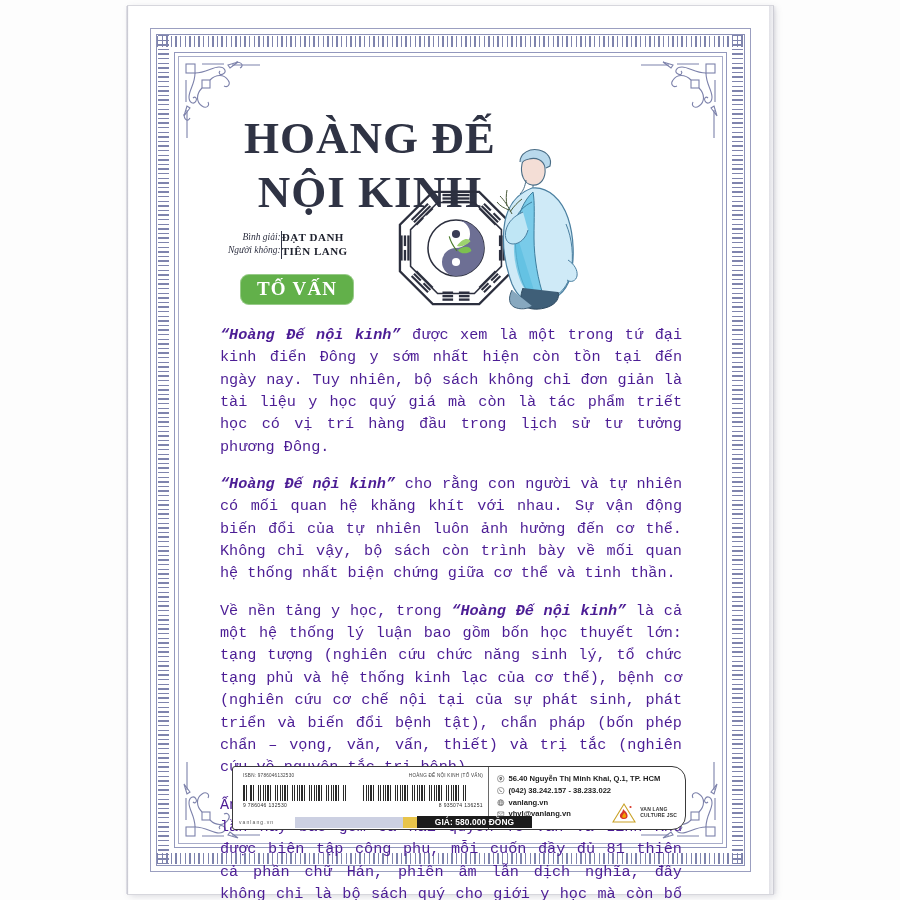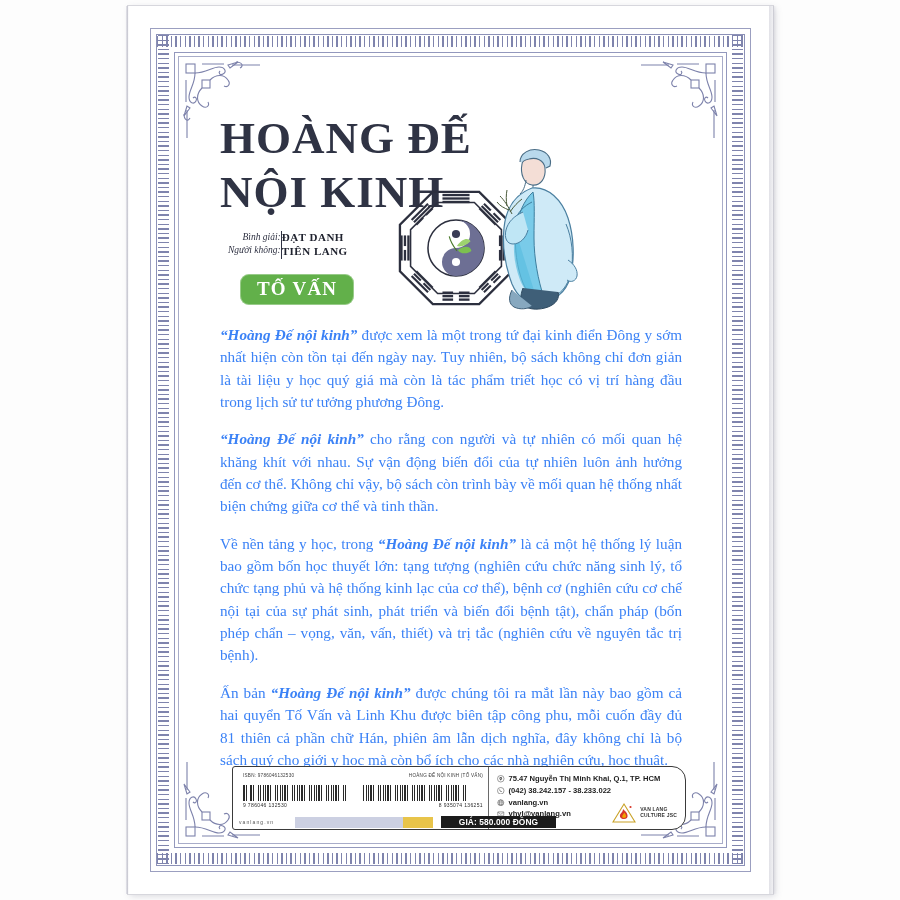--- a/index.html
+++ b/index.html
@@ -63,21 +63,21 @@
 
   
   .content{
     position:absolute;left:92px;top:96px;width:462px;height:700px;
   }
 
   
   .titleblock{position:relative;height:212px;}
   .title{
     position:absolute;left:0;top:14px;width:300px;
-    text-align:left;
+    text-align:center;
     font-family:"Liberation Serif",serif;
     font-weight:700;
     font-size:45px;line-height:.98;
     letter-spacing:1px;
     color:#2f3344;
   }
   .title .ln2{display:block;margin-top:10px;}
   .byline{
     position:absolute;left:8px;top:128px;width:196px;
     display:flex;align-items:flex-start;
@@ -99,22 +99,22 @@
     font-family:"Liberation Serif",serif;
     font-weight:700;font-size:19px;letter-spacing:1.2px;
     box-shadow:inset 0 0 0 1px rgba(255,255,255,.35);
   }
   .bagua{position:absolute;left:178px;top:88px;width:116px;height:116px;}
   .sage{position:absolute;left:256px;top:38px;width:118px;height:176px;}
 
   
   .body-copy{position:absolute;left:0;top:222px;width:462px;}
   .para{
-    font-family:Liberation Serif, serif;
-    font-size:15.2px;line-height:1.47;color:#3b82f6;
+    font-family:Liberation Mono, monospace;
+    font-size:15.2px;line-height:1.47;color:#4c1d95;
     text-align:justify;margin:0 0 15px 0;
   }
   .para i{font-style:italic;font-weight:700;}
 
   
   .footer{
     position:absolute;left:104px;top:760px;width:452px;height:62px;
     background:#ffffff;border:1px solid #3a3a3a;border-radius:3px 14px 14px 3px;
     overflow:hidden;
   }
@@ -136,21 +136,21 @@
     font-family:"Liberation Sans",sans-serif;
     font-size:5px;letter-spacing:.35px;color:#2a2a2a;white-space:nowrap;
   }
   .site{
     position:absolute;left:6px;bottom:4px;
     font-family:"Liberation Sans",sans-serif;font-size:5px;letter-spacing:1.1px;color:#555;
   }
   .swatch-grey{position:absolute;left:62px;bottom:1px;width:108px;height:11px;background:#ccd0e2;}
   .swatch-gold{position:absolute;left:170px;bottom:1px;width:30px;height:11px;background:#e8c44a;}
   .price{
-    position:absolute;left:208px;bottom:1px;width:115px;height:12px;
+    position:absolute;left:184px;bottom:1px;width:115px;height:12px;
     background:#1b1b1b;color:#fff;
     font-family:"Liberation Sans",sans-serif;font-weight:700;font-size:8.4px;
     letter-spacing:.1px;display:flex;align-items:center;justify-content:center;
   }
   .contact{list-style:none;margin:0;padding:0;}
   .contact li{
     display:flex;align-items:center;gap:4px;
     font-family:"Liberation Sans",sans-serif;
     font-weight:700;font-size:7.6px;line-height:1.55;color:#1d1d1d;white-space:nowrap;
   }
@@ -391,21 +391,21 @@
       <div class="price">GIÁ: 580.000 ĐỒNG</div>
 
       <div class="f-right">
         <ul class="contact">
           <li>
             <svg class="ci" viewBox="0 0 16 16">
               <circle cx="8" cy="8" r="7" fill="none" stroke="#555" stroke-width="1.2"></circle>
               <path d="M8 4.2 C6.2 4.2 5 5.5 5 7 C5 9 8 12 8 12 C8 12 11 9 11 7 C11 5.5 9.8 4.2 8 4.2 Z" fill="#555"></path>
               <circle cx="8" cy="7" r="1.1" fill="#fff"></circle>
             </svg>
-            <span>75.47 Nguyễn Thị Minh Khai, Q.1, TP. HCM</span>
+            <span>56.40 Nguyễn Thị Minh Khai, Q.1, TP. HCM</span>
           </li>
           <li>
             <svg class="ci" viewBox="0 0 16 16">
               <circle cx="8" cy="8" r="7" fill="none" stroke="#555" stroke-width="1.2"></circle>
               <path d="M5.4 5 C5 5.6 5 6.6 5.6 7.8 C6.4 9.2 7.6 10.2 9 10.6 C9.9 10.9 10.5 10.7 10.8 10.2 L9.7 9.1 L8.7 9.5 L6.8 7.6 L7.2 6.6 Z" fill="#555"></path>
             </svg>
             <span>(042) 38.242.157 - 38.233.022</span>
           </li>
           <li>
             <svg class="ci" viewBox="0 0 16 16">

